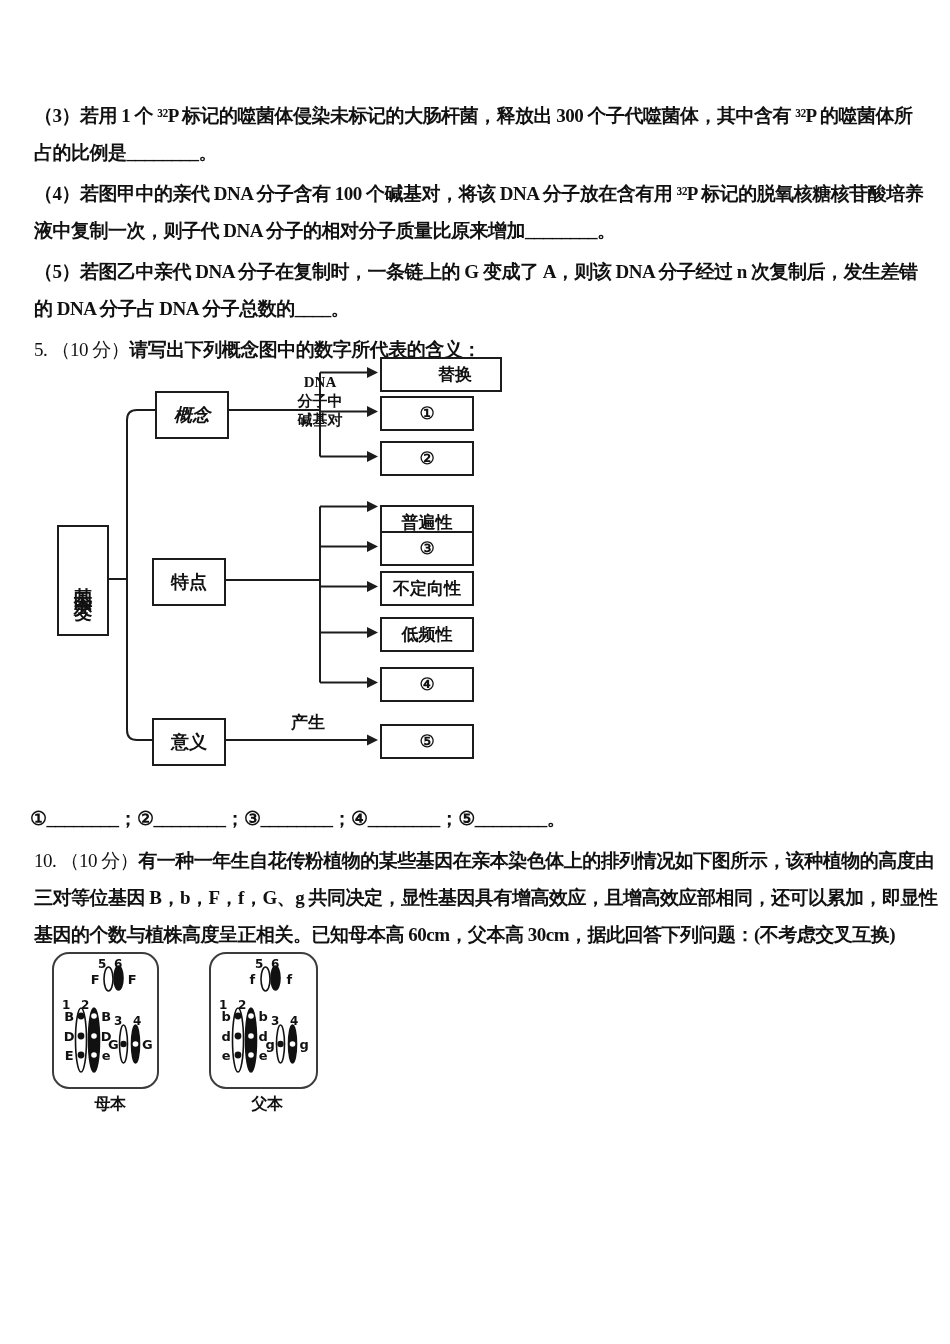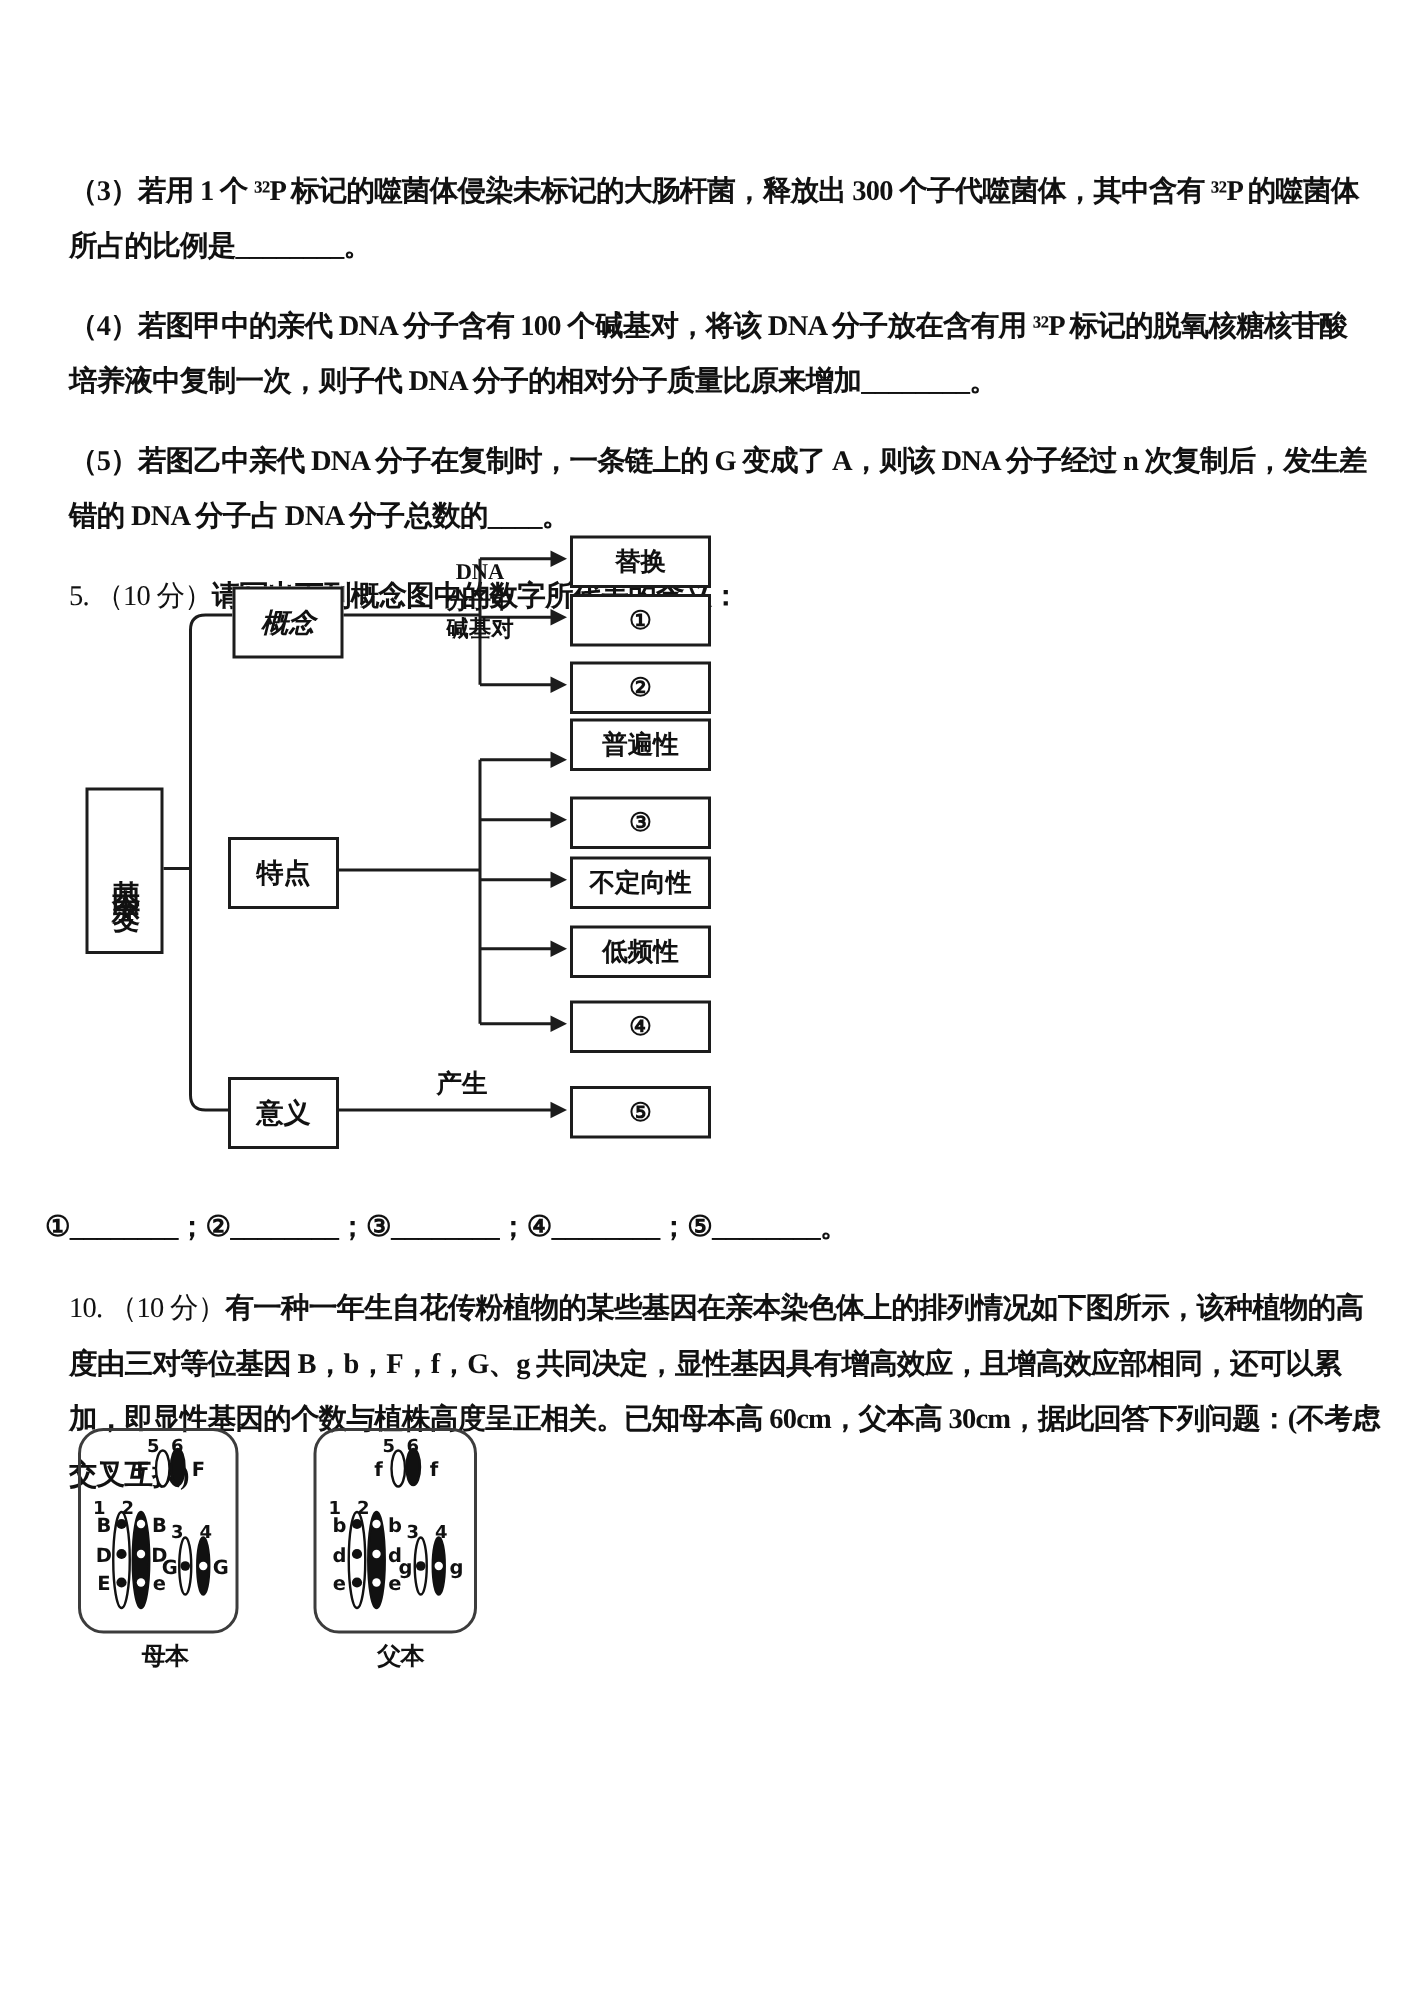--- a/index.html
+++ b/index.html
@@ -1,20 +1,20 @@
 <!DOCTYPE html>
 <html><head>
 <meta charset="utf-8">
 <style>
   html,body{margin:0;padding:0;background:#e8e8e8;}
   .page{position:relative;width:950px;height:1344px;background:#ffffff;margin:0 auto;
         font-family:"Liberation Serif","DejaVu Serif",serif;color:#111;overflow:hidden;
         letter-spacing:-0.5px;}
   .tblock{position:absolute;font-size:19px;font-weight:bold;line-height:37px;}
-  .tblock p{margin:16px;}
+  .tblock p{margin:4px;}
   .prefix{font-weight:normal;}
   
   .diagram{position:absolute;left:0;top:348px;width:950px;height:425px;}
   .diagram svg{position:absolute;left:0;top:0;}
   .dbox{position:absolute;border:2px solid #1c1c1c;background:#fff;display:flex;
         align-items:center;justify-content:center;font-size:17px;font-weight:bold;
         letter-spacing:0;}
   .dbox.big{font-size:18px;}
   .rootbox{writing-mode:vertical-rl;text-orientation:upright;letter-spacing:5px;
         font-size:19px;}
@@ -72,24 +72,24 @@
     <div class="dbox big" style="left:152px;top:210px;width:70px;height:44px;">特点</div>
     <div class="dbox big" style="left:152px;top:370px;width:70px;height:44px;">意义</div>
 
     <div class="edge-label" style="left:245px;top:25px;width:60px;font-size:15px;line-height:19px;margin-left:45px;">
       <div>DNA</div>
       <div>分子中</div>
       <div>碱基对</div>
     </div>
     <div class="edge-label" style="left:280px;top:363px;width:56px;font-size:17px;">产生</div>
 
-    <div class="dbox" style="left:380px;top:9px;width:90px;height:31px;">替换</div>
+    <div class="dbox" style="left:380px;top:9px;width:90px;height:31px;padding-left:28px;">替换</div>
     <div class="dbox" style="left:380px;top:48px;width:90px;height:31px;">①</div>
     <div class="dbox" style="left:380px;top:93px;width:90px;height:31px;">②</div>
-    <div class="dbox" style="left:380px;top:131px;width:90px;height:31px;">普遍性</div>
+    <div class="dbox" style="left:380px;top:157px;width:90px;height:31px;">普遍性</div>
     <div class="dbox" style="left:380px;top:183px;width:90px;height:31px;">③</div>
     <div class="dbox" style="left:380px;top:223px;width:90px;height:31px;">不定向性</div>
     <div class="dbox" style="left:380px;top:269px;width:90px;height:31px;">低频性</div>
     <div class="dbox" style="left:380px;top:319px;width:90px;height:31px;">④</div>
     <div class="dbox" style="left:380px;top:376px;width:90px;height:31px;">⑤</div>
   </div>
 
   <div class="tblock" style="left:30px;top:800px;width:900px;">①________；②________；③________；④________；⑤________。</div>
 
   <div class="tblock" style="left:30px;top:838px;width:912px;">

